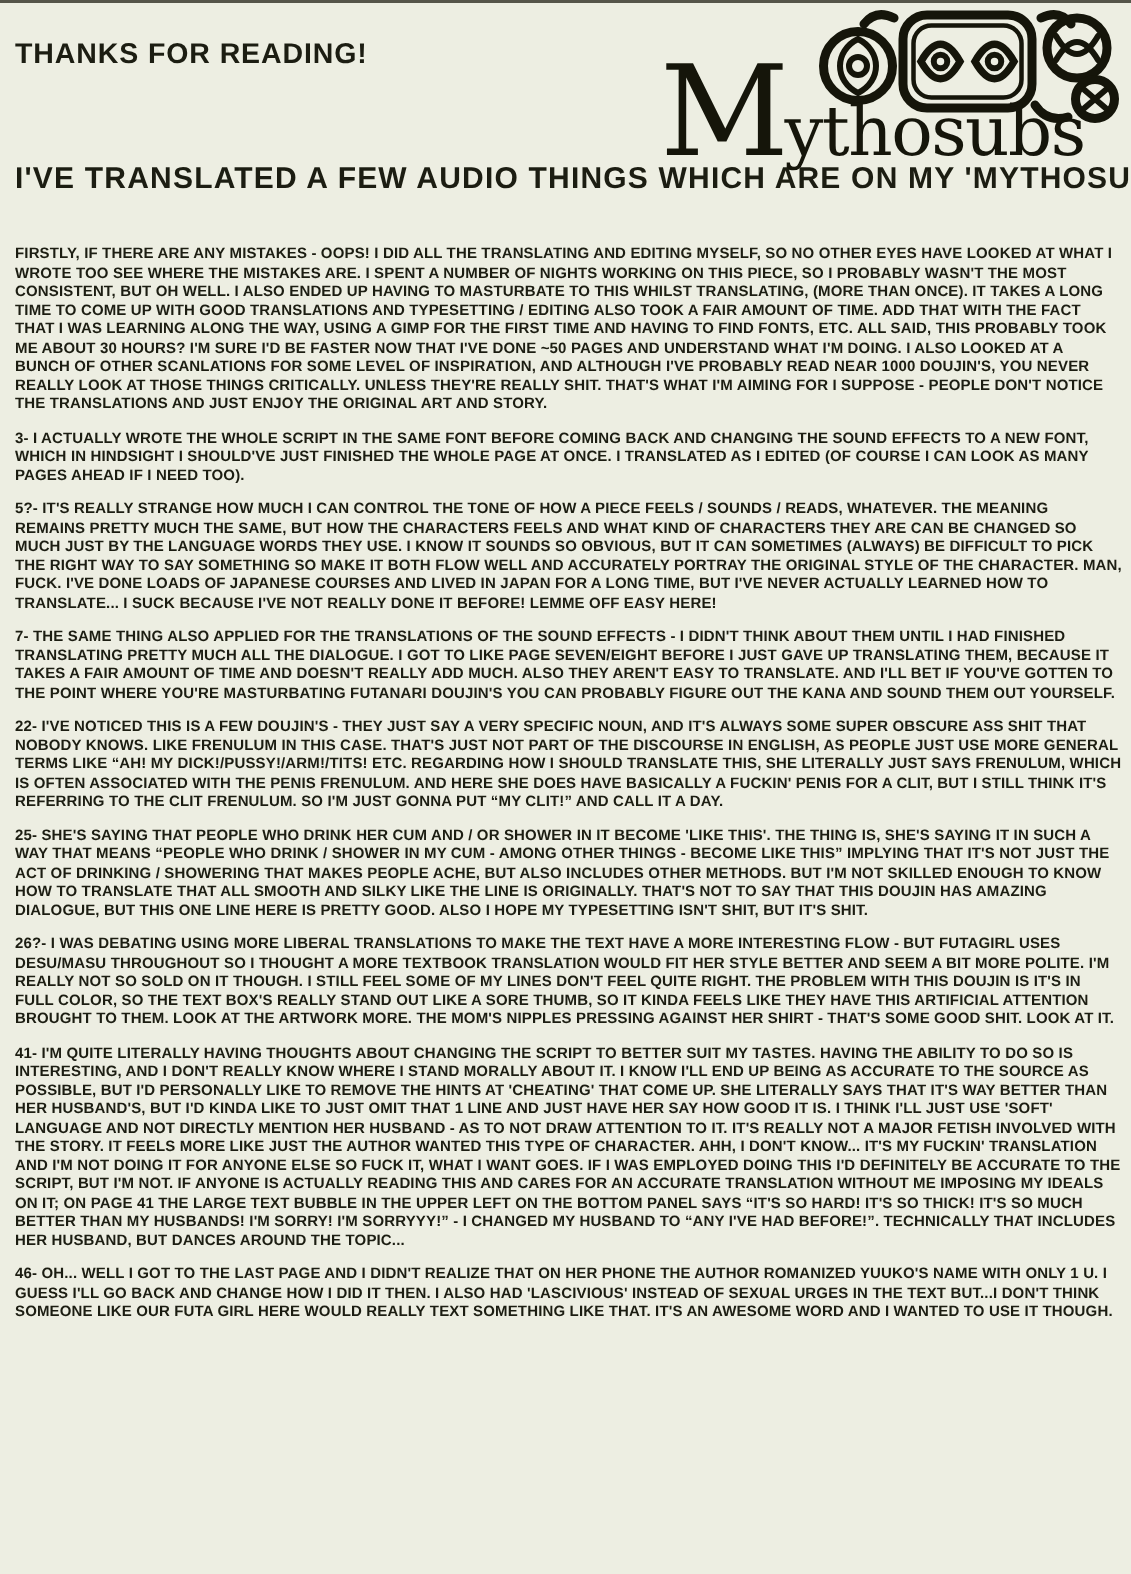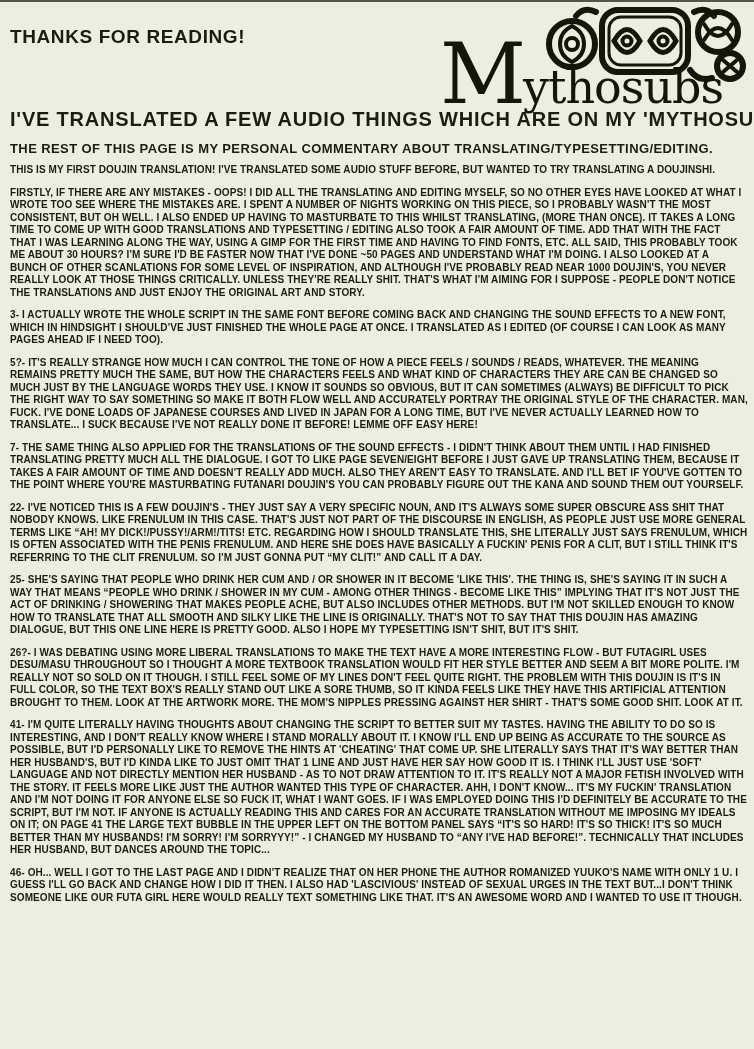--- a/index.html
+++ b/index.html
@@ -78,24 +78,22 @@
         <path d="M156,8 q12,-6 20,4"></path>
         <path d="M152,66 q8,12 22,8"></path>
       </g>
     </svg>
     <div class="logo-text">
       <span class="logo-m">M</span><span class="logo-rest">ythosubs</span>
     </div>
   </div>
 
   <div class="intro-1">I'VE TRANSLATED A FEW AUDIO THINGS WHICH ARE ON MY 'MYTHOSUBS' YOUTUBE</div>
-  <div class="intro-2">THE REST OF THIS PAGE IS MY PERSONAL COMMENTARY ABOUT TRANSLATING/TYPESETTING/EDITING.</div>
 
   <div class="commentary">
-    <p>THIS IS MY FIRST DOUJIN TRANSLATION! I'VE TRANSLATED SOME AUDIO STUFF BEFORE, BUT WANTED TO TRY TRANSLATING A DOUJINSHI.</p>
     <p>FIRSTLY, IF THERE ARE ANY MISTAKES - OOPS! I DID ALL THE TRANSLATING AND EDITING MYSELF, SO NO OTHER EYES HAVE LOOKED AT WHAT I WROTE TOO SEE WHERE THE MISTAKES ARE. I SPENT A NUMBER OF NIGHTS WORKING ON THIS PIECE, SO I PROBABLY WASN'T THE MOST CONSISTENT, BUT OH WELL. I ALSO ENDED UP HAVING TO MASTURBATE TO THIS WHILST TRANSLATING, (MORE THAN ONCE). IT TAKES A LONG TIME TO COME UP WITH GOOD TRANSLATIONS AND TYPESETTING / EDITING ALSO TOOK A FAIR AMOUNT OF TIME. ADD THAT WITH THE FACT THAT I WAS LEARNING ALONG THE WAY, USING A GIMP FOR THE FIRST TIME AND HAVING TO FIND FONTS, ETC. ALL SAID, THIS PROBABLY TOOK ME ABOUT 30 HOURS? I'M SURE I'D BE FASTER NOW THAT I'VE DONE ~50 PAGES AND UNDERSTAND WHAT I'M DOING. I ALSO LOOKED AT A BUNCH OF OTHER SCANLATIONS FOR SOME LEVEL OF INSPIRATION, AND ALTHOUGH I'VE PROBABLY READ NEAR 1000 DOUJIN'S, YOU NEVER REALLY LOOK AT THOSE THINGS CRITICALLY. UNLESS THEY'RE REALLY SHIT. THAT'S WHAT I'M AIMING FOR I SUPPOSE - PEOPLE DON'T NOTICE THE TRANSLATIONS AND JUST ENJOY THE ORIGINAL ART AND STORY.</p>
     <p>3- I ACTUALLY WROTE THE WHOLE SCRIPT IN THE SAME FONT BEFORE COMING BACK AND CHANGING THE SOUND EFFECTS TO A NEW FONT, WHICH IN HINDSIGHT I SHOULD'VE JUST FINISHED THE WHOLE PAGE AT ONCE. I TRANSLATED AS I EDITED (OF COURSE I CAN LOOK AS MANY PAGES AHEAD IF I NEED TOO).</p>
     <p>5?- IT'S REALLY STRANGE HOW MUCH I CAN CONTROL THE TONE OF HOW A PIECE FEELS / SOUNDS / READS, WHATEVER. THE MEANING REMAINS PRETTY MUCH THE SAME, BUT HOW THE CHARACTERS FEELS AND WHAT KIND OF CHARACTERS THEY ARE CAN BE CHANGED SO MUCH JUST BY THE LANGUAGE WORDS THEY USE. I KNOW IT SOUNDS SO OBVIOUS, BUT IT CAN SOMETIMES (ALWAYS) BE DIFFICULT TO PICK THE RIGHT WAY TO SAY SOMETHING SO MAKE IT BOTH FLOW WELL AND ACCURATELY PORTRAY THE ORIGINAL STYLE OF THE CHARACTER. MAN, FUCK. I'VE DONE LOADS OF JAPANESE COURSES AND LIVED IN JAPAN FOR A LONG TIME, BUT I'VE NEVER ACTUALLY LEARNED HOW TO TRANSLATE... I SUCK BECAUSE I'VE NOT REALLY DONE IT BEFORE! LEMME OFF EASY HERE!</p>
     <p>7- THE SAME THING ALSO APPLIED FOR THE TRANSLATIONS OF THE SOUND EFFECTS - I DIDN'T THINK ABOUT THEM UNTIL I HAD FINISHED TRANSLATING PRETTY MUCH ALL THE DIALOGUE. I GOT TO LIKE PAGE SEVEN/EIGHT BEFORE I JUST GAVE UP TRANSLATING THEM, BECAUSE IT TAKES A FAIR AMOUNT OF TIME AND DOESN'T REALLY ADD MUCH. ALSO THEY AREN'T EASY TO TRANSLATE. AND I'LL BET IF YOU'VE GOTTEN TO THE POINT WHERE YOU'RE MASTURBATING FUTANARI DOUJIN'S YOU CAN PROBABLY FIGURE OUT THE KANA AND SOUND THEM OUT YOURSELF.</p>
     <p>22- I'VE NOTICED THIS IS A FEW DOUJIN'S - THEY JUST SAY A VERY SPECIFIC NOUN, AND IT'S ALWAYS SOME SUPER OBSCURE ASS SHIT THAT NOBODY KNOWS. LIKE FRENULUM IN THIS CASE. THAT'S JUST NOT PART OF THE DISCOURSE IN ENGLISH, AS PEOPLE JUST USE MORE GENERAL TERMS LIKE “AH! MY DICK!/PUSSY!/ARM!/TITS! ETC. REGARDING HOW I SHOULD TRANSLATE THIS, SHE LITERALLY JUST SAYS FRENULUM, WHICH IS OFTEN ASSOCIATED WITH THE PENIS FRENULUM. AND HERE SHE DOES HAVE BASICALLY A FUCKIN' PENIS FOR A CLIT, BUT I STILL THINK IT'S REFERRING TO THE CLIT FRENULUM. SO I'M JUST GONNA PUT “MY CLIT!” AND CALL IT A DAY.</p>
     <p>25- SHE'S SAYING THAT PEOPLE WHO DRINK HER CUM AND / OR SHOWER IN IT BECOME 'LIKE THIS'. THE THING IS, SHE'S SAYING IT IN SUCH A WAY THAT MEANS “PEOPLE WHO DRINK / SHOWER IN MY CUM - AMONG OTHER THINGS - BECOME LIKE THIS” IMPLYING THAT IT'S NOT JUST THE ACT OF DRINKING / SHOWERING THAT MAKES PEOPLE ACHE, BUT ALSO INCLUDES OTHER METHODS. BUT I'M NOT SKILLED ENOUGH TO KNOW HOW TO TRANSLATE THAT ALL SMOOTH AND SILKY LIKE THE LINE IS ORIGINALLY. THAT'S NOT TO SAY THAT THIS DOUJIN HAS AMAZING DIALOGUE, BUT THIS ONE LINE HERE IS PRETTY GOOD. ALSO I HOPE MY TYPESETTING ISN'T SHIT, BUT IT'S SHIT.</p>
     <p>26?- I WAS DEBATING USING MORE LIBERAL TRANSLATIONS TO MAKE THE TEXT HAVE A MORE INTERESTING FLOW - BUT FUTAGIRL USES DESU/MASU THROUGHOUT SO I THOUGHT A MORE TEXTBOOK TRANSLATION WOULD FIT HER STYLE BETTER AND SEEM A BIT MORE POLITE. I'M REALLY NOT SO SOLD ON IT THOUGH. I STILL FEEL SOME OF MY LINES DON'T FEEL QUITE RIGHT. THE PROBLEM WITH THIS DOUJIN IS IT'S IN FULL COLOR, SO THE TEXT BOX'S REALLY STAND OUT LIKE A SORE THUMB, SO IT KINDA FEELS LIKE THEY HAVE THIS ARTIFICIAL ATTENTION BROUGHT TO THEM. LOOK AT THE ARTWORK MORE. THE MOM'S NIPPLES PRESSING AGAINST HER SHIRT - THAT'S SOME GOOD SHIT. LOOK AT IT.</p>
     <p>41- I'M QUITE LITERALLY HAVING THOUGHTS ABOUT CHANGING THE SCRIPT TO BETTER SUIT MY TASTES. HAVING THE ABILITY TO DO SO IS INTERESTING, AND I DON'T REALLY KNOW WHERE I STAND MORALLY ABOUT IT. I KNOW I'LL END UP BEING AS ACCURATE TO THE SOURCE AS POSSIBLE, BUT I'D PERSONALLY LIKE TO REMOVE THE HINTS AT 'CHEATING' THAT COME UP. SHE LITERALLY SAYS THAT IT'S WAY BETTER THAN HER HUSBAND'S, BUT I'D KINDA LIKE TO JUST OMIT THAT 1 LINE AND JUST HAVE HER SAY HOW GOOD IT IS. I THINK I'LL JUST USE 'SOFT' LANGUAGE AND NOT DIRECTLY MENTION HER HUSBAND - AS TO NOT DRAW ATTENTION TO IT. IT'S REALLY NOT A MAJOR FETISH INVOLVED WITH THE STORY. IT FEELS MORE LIKE JUST THE AUTHOR WANTED THIS TYPE OF CHARACTER. AHH, I DON'T KNOW... IT'S MY FUCKIN' TRANSLATION AND I'M NOT DOING IT FOR ANYONE ELSE SO FUCK IT, WHAT I WANT GOES. IF I WAS EMPLOYED DOING THIS I'D DEFINITELY BE ACCURATE TO THE SCRIPT, BUT I'M NOT. IF ANYONE IS ACTUALLY READING THIS AND CARES FOR AN ACCURATE TRANSLATION WITHOUT ME IMPOSING MY IDEALS ON IT; ON PAGE 41 THE LARGE TEXT BUBBLE IN THE UPPER LEFT ON THE BOTTOM PANEL SAYS “IT'S SO HARD! IT'S SO THICK! IT'S SO MUCH BETTER THAN MY HUSBANDS! I'M SORRY! I'M SORRYYY!” - I CHANGED MY HUSBAND TO “ANY I'VE HAD BEFORE!”. TECHNICALLY THAT INCLUDES HER HUSBAND, BUT DANCES AROUND THE TOPIC...</p>
     <p>46- OH... WELL I GOT TO THE LAST PAGE AND I DIDN'T REALIZE THAT ON HER PHONE THE AUTHOR ROMANIZED YUUKO'S NAME WITH ONLY 1 U. I GUESS I'LL GO BACK AND CHANGE HOW I DID IT THEN. I ALSO HAD 'LASCIVIOUS' INSTEAD OF SEXUAL URGES IN THE TEXT BUT...I DON'T THINK SOMEONE LIKE OUR FUTA GIRL HERE WOULD REALLY TEXT SOMETHING LIKE THAT. IT'S AN AWESOME WORD AND I WANTED TO USE IT THOUGH.</p>
   </div>

